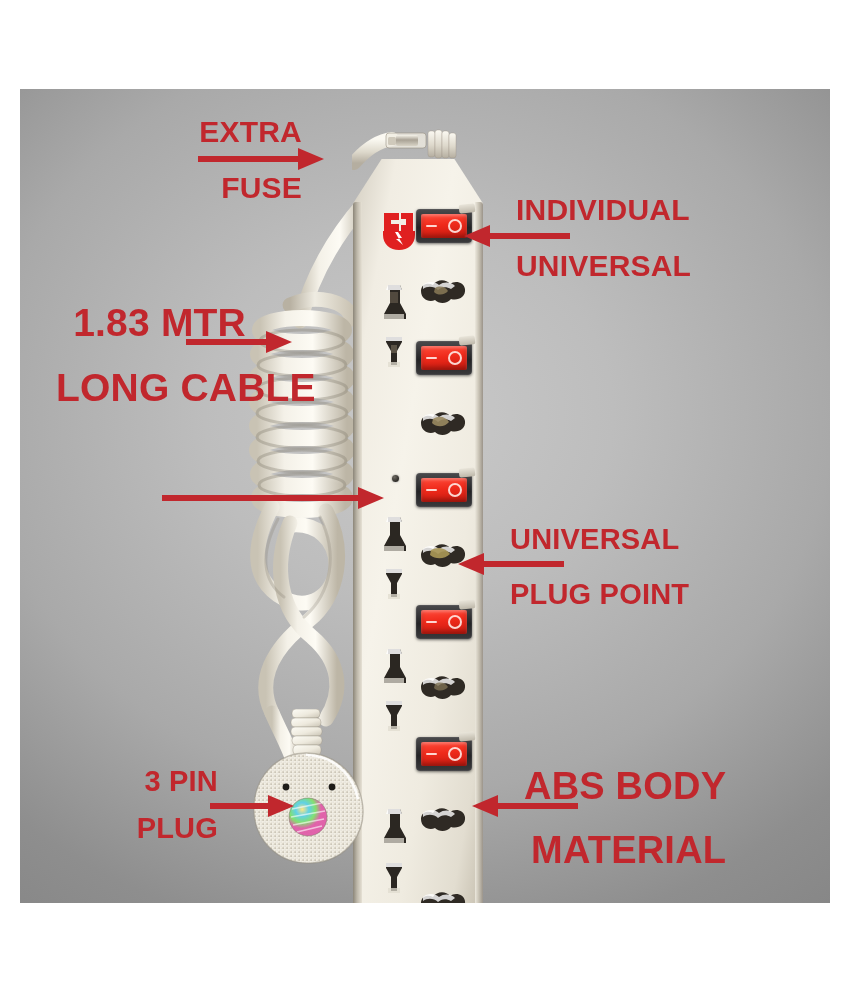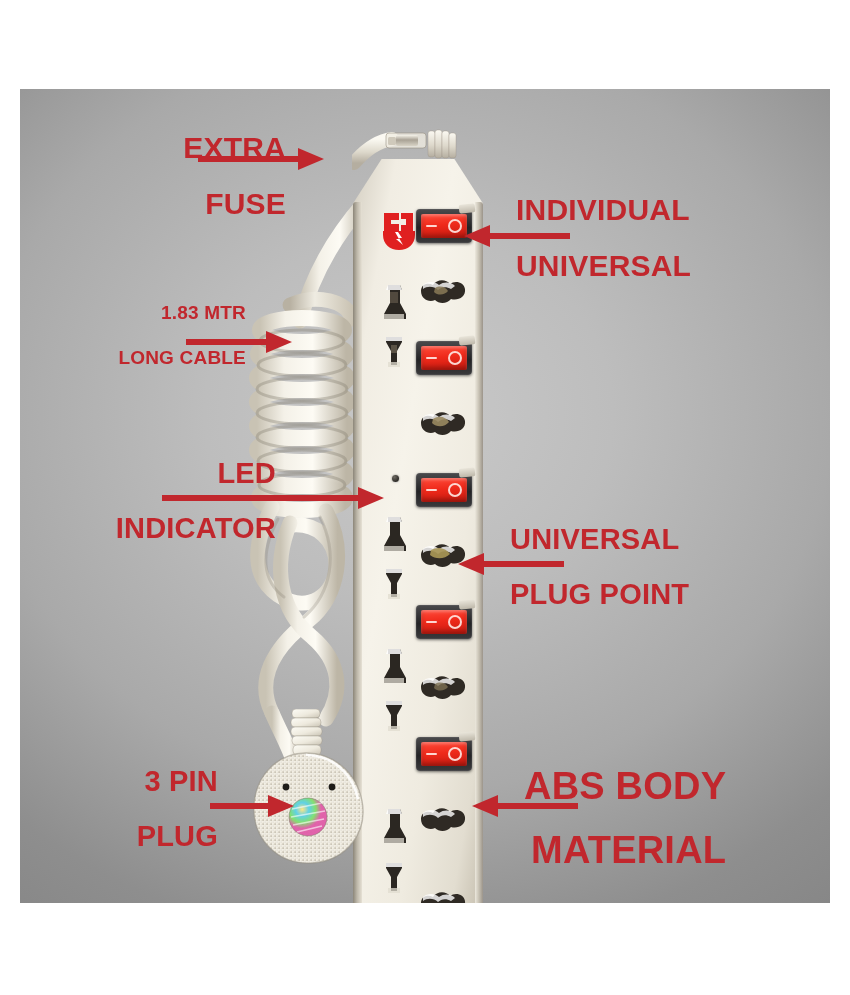--- a/index.html
+++ b/index.html
@@ -374,21 +374,21 @@
       <g opacity=".6" stroke="#ffffff" stroke-width="1.4" fill="none">
         <path d="M56 100 l30 -6"></path>
           <path d="M55 108 l34 -6"></path>
         <path d="M57 116 l31 -6"></path>
           <path d="M61 123 l25 -6"></path>
       </g>
       <circle cx="72" cy="108" r="19" fill="none" stroke="rgba(110,104,92,.45)" stroke-width="1"></circle>
     </svg>
   </div>
 
-  <div class="anno left-side" style="left:136px;top:28px;width:130px;font-size:30px;margin-top:16px;">
+  <div class="anno left-side" style="left:152px;top:28px;width:130px;font-size:30px;">
     <span class="l1">EXTRA</span>
     <span class="l2" style="margin-top:26px;">FUSE</span>
   </div>
   <div class="arrow" style="left:178px;top:57px;width:126px;">
     <svg viewBox="0 0 126 26" preserveAspectRatio="none">
       <path d="M0 13 h104" stroke="#c1272d" stroke-width="6" fill="none"></path>
       <path d="M100 2 l26 11 l-26 11 z" fill="#c1272d"></path>
     </svg>
   </div>
 
@@ -396,56 +396,52 @@
     <span class="l1">INDIVIDUAL</span>
     <span class="l2" style="margin-top:26px;text-align:center;">UNIVERSAL</span>
   </div>
   <div class="arrow" style="left:444px;top:134px;width:106px;">
     <svg viewBox="0 0 106 26" preserveAspectRatio="none">
       <path d="M26 13 h80" stroke="#c1272d" stroke-width="6" fill="none"></path>
       <path d="M26 2 l-26 11 l26 11 z" fill="#c1272d"></path>
     </svg>
   </div>
 
-  <div class="anno left-side" style="left:36px;top:214px;width:190px;font-size:19px;">
+  <div class="anno left-side" style="left:36px;top:214px;width:190px;font-size:39px;">
     <span class="l1">1.83 MTR</span>
     <span class="l2" style="margin-top:26px;text-align:right;">LONG CABLE</span>
   </div>
   <div class="arrow" style="left:166px;top:240px;width:106px;">
     <svg viewBox="0 0 106 26" preserveAspectRatio="none">
       <path d="M0 13 h84" stroke="#c1272d" stroke-width="6" fill="none"></path>
       <path d="M80 2 l26 11 l-26 11 z" fill="#c1272d"></path>
     </svg>
   </div>
 
-  <div class="anno left-side" style="left:66px;top:370px;width:190px;font-size:29px;">
-    <span class="l1">LED</span>
-    <span class="l2" style="margin-top:26px;">INDICATOR</span>
-  </div>
   <div class="arrow" style="left:142px;top:396px;width:222px;">
     <svg viewBox="0 0 222 26" preserveAspectRatio="none">
       <path d="M0 13 h200" stroke="#c1272d" stroke-width="6" fill="none"></path>
       <path d="M196 2 l26 11 l-26 11 z" fill="#c1272d"></path>
     </svg>
   </div>
 
   <div class="anno right-side" style="left:490px;top:436px;font-size:29px;">
     <span class="l1">UNIVERSAL</span>
     <span class="l2" style="margin-top:26px;text-align:center;">PLUG POINT</span>
   </div>
   <div class="arrow" style="left:438px;top:462px;width:106px;">
     <svg viewBox="0 0 106 26" preserveAspectRatio="none">
       <path d="M26 13 h80" stroke="#c1272d" stroke-width="6" fill="none"></path>
       <path d="M26 2 l-26 11 l26 11 z" fill="#c1272d"></path>
     </svg>
   </div>
 
   <div class="anno left-side" style="left:88px;top:678px;width:110px;font-size:29px;">
     <span class="l1">3 PIN</span>
-    <span class="l2" style="margin-top:26px;">PLUG</span>
+    <span class="l2" style="margin-top:18px;">PLUG</span>
   </div>
   <div class="arrow" style="left:190px;top:704px;width:84px;">
     <svg viewBox="0 0 84 26" preserveAspectRatio="none">
       <path d="M0 13 h62" stroke="#c1272d" stroke-width="6" fill="none"></path>
       <path d="M58 2 l26 11 l-26 11 z" fill="#c1272d"></path>
     </svg>
   </div>
 
   <div class="anno right-side" style="left:504px;top:678px;font-size:38px;">
     <span class="l1">ABS BODY</span>

